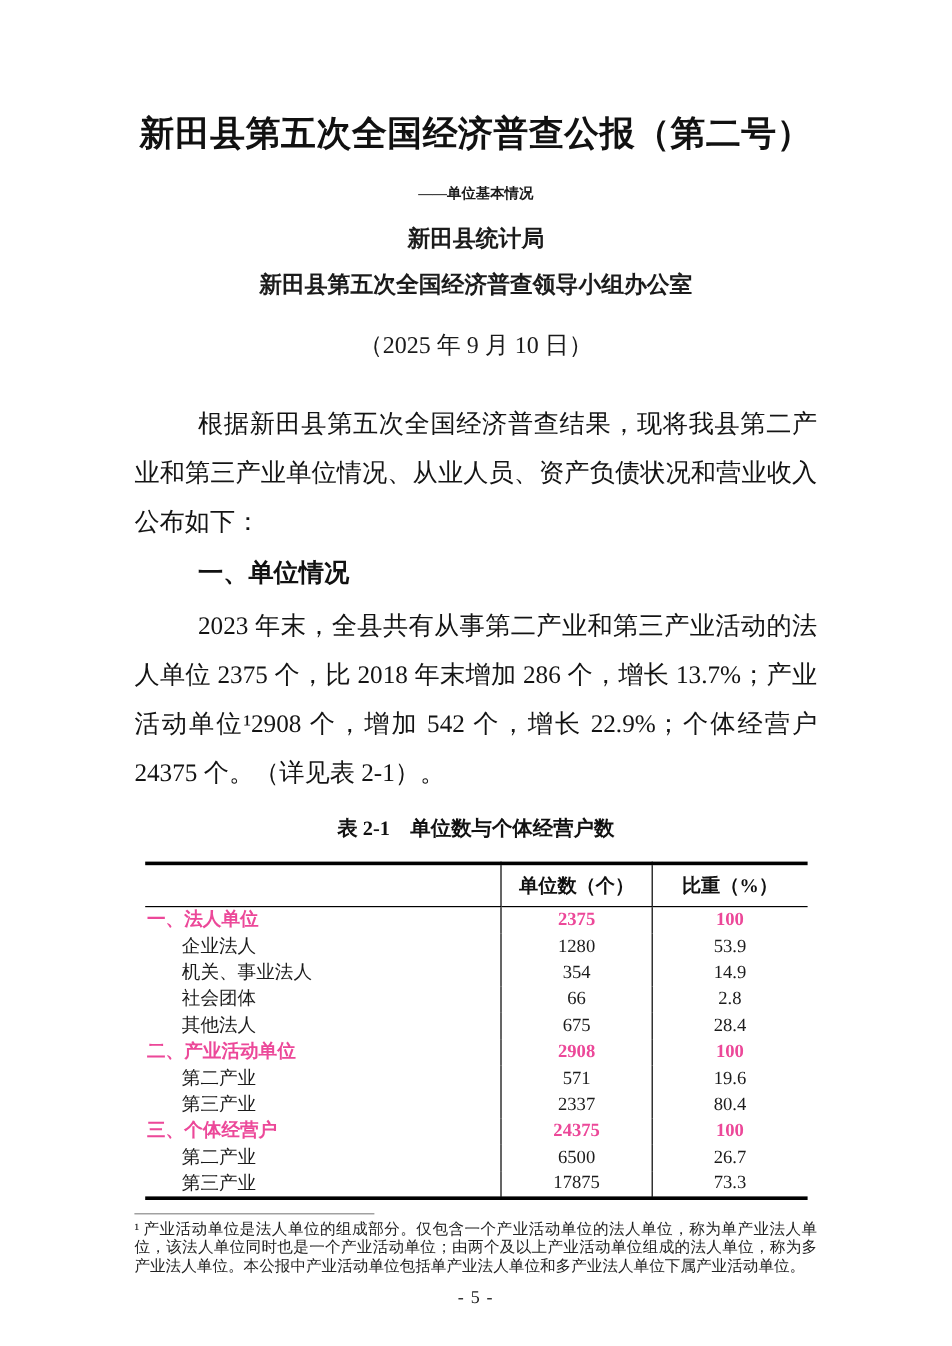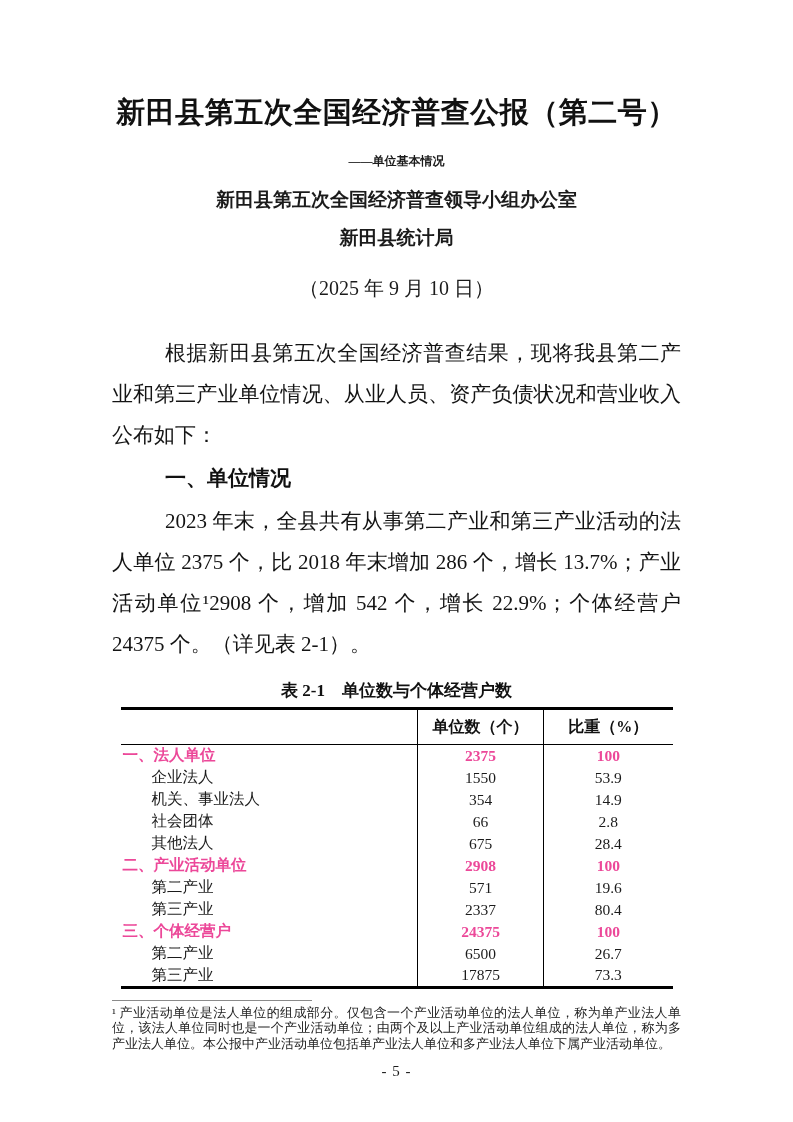--- a/index.html
+++ b/index.html
@@ -63,21 +63,21 @@
   }
   .table-title {
     margin-top: 15px;
     font-size: 17px;
     font-weight: bold;
     text-align: center;
     line-height: 22px;
     color: #111;
   }
   .units-table {
-    margin: 5px auto 0 auto;
+    margin: 16px auto 0 auto;
     width: 552px;
     border-collapse: collapse;
     table-layout: fixed;
     border-top: 3px solid #000;
     border-bottom: 3px solid #000;
   }
   .units-table col.c1 { width: 297px; }
   .units-table col.c2 { width: 126px; }
   .units-table col.c3 { width: 129px; }
   .units-table th {
@@ -119,22 +119,22 @@
     color: #1b1b1b;
   }
 </style>
 </head>
 <body>
 
 <div class="page">
 
   <h1 class="doc-title">新田县第五次全国经济普查公报（第二号）</h1>
   <div class="doc-subtitle">——单位基本情况</div>
+  <div class="doc-org">新田县统计局</div>
   <div class="doc-org">新田县第五次全国经济普查领导小组办公室</div>
-  <div class="doc-org">新田县统计局</div>
   <div class="doc-date">（2025 年 9 月 10 日）</div>
 
   <p class="body-para">根据新田县第五次全国经济普查结果，现将我县第二产业和第三产业单位情况、从业人员、资产负债状况和营业收入公布如下：</p>
 
   <h2 class="section-heading">一、单位情况</h2>
 
   <p class="body-para second">2023 年末，全县共有从事第二产业和第三产业活动的法人单位 2375 个，比 2018 年末增加 286 个，增长 13.7%；产业活动单位¹2908 个，增加 542 个，增长 22.9%；个体经营户 24375 个。（详见表 2-1）。</p>
 
   <div class="table-title">表 2-1　单位数与个体经营户数</div>
 
@@ -152,21 +152,21 @@
       </tr>
     </thead>
     <tbody id="table-body">
         <tr class="bold-row">
           <td class="label">一、法人单位</td>
           <td class="num v">2375</td>
           <td class="num v">100</td>
         </tr>
         <tr>
           <td class="label indent">企业法人</td>
-          <td class="num v">1550</td>
+          <td class="num v">1280</td>
           <td class="num v">53.9</td>
         </tr>
         <tr>
           <td class="label indent">机关、事业法人</td>
           <td class="num v">354</td>
           <td class="num v">14.9</td>
         </tr>
         <tr>
           <td class="label indent">社会团体</td>
           <td class="num v">66</td>

